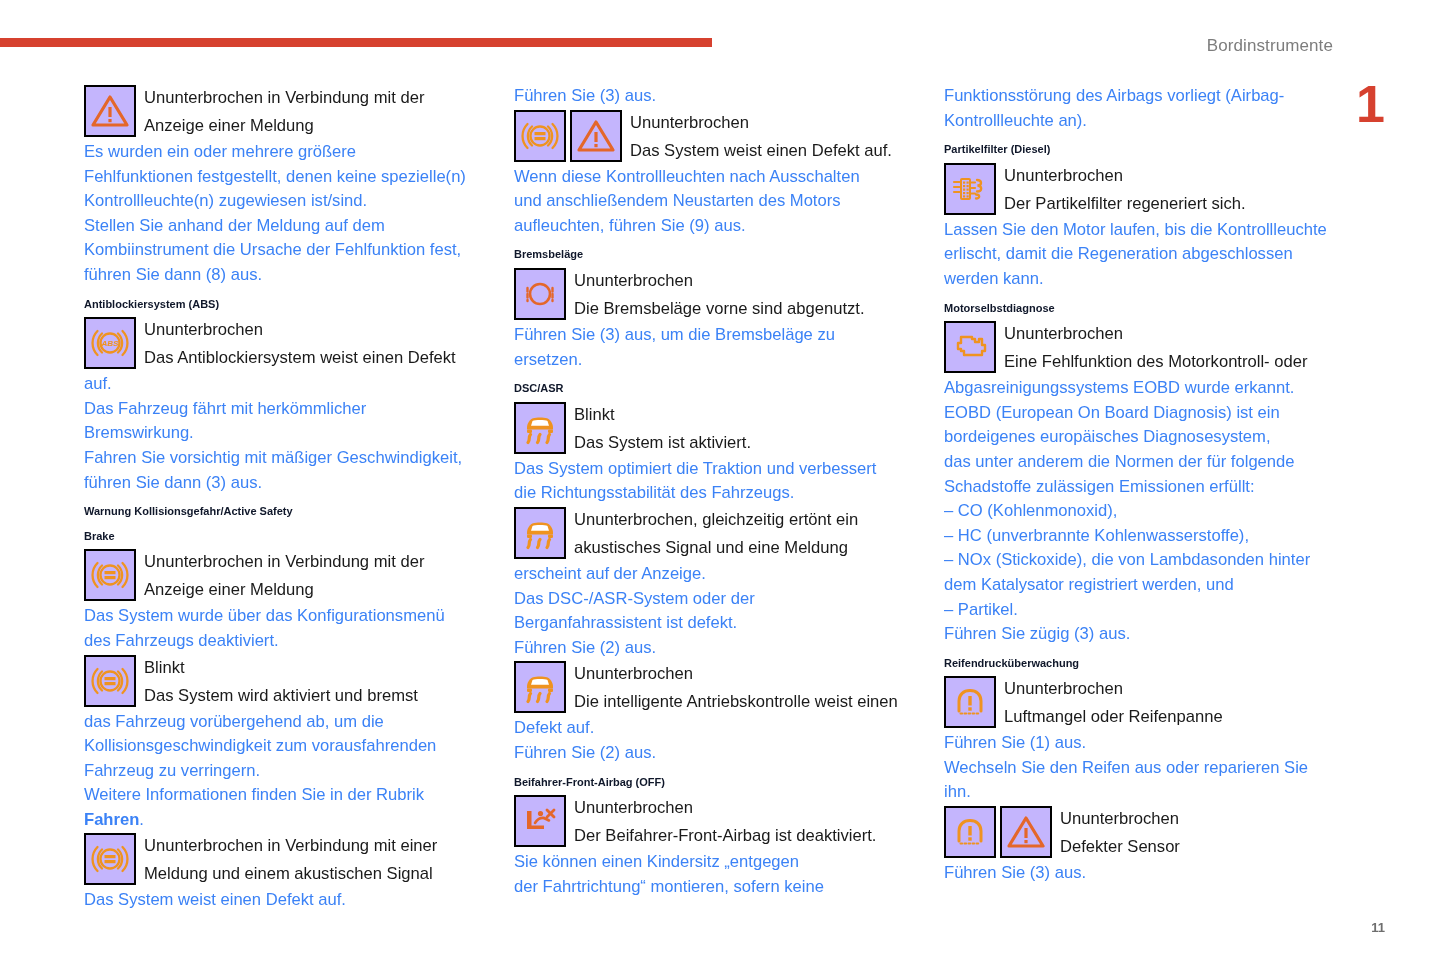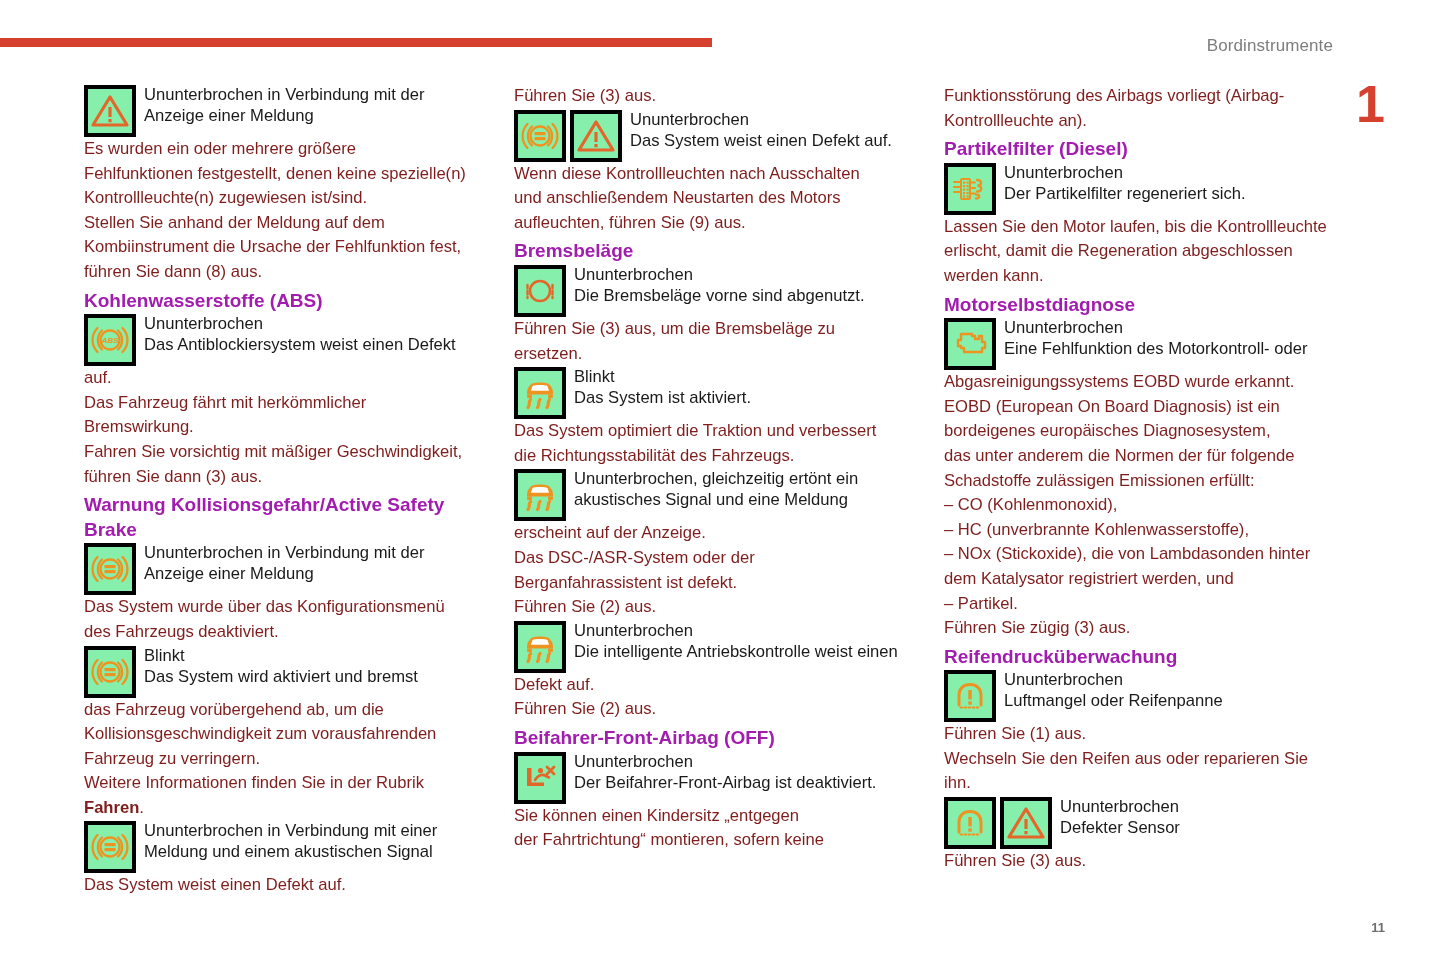--- a/index.html
+++ b/index.html
@@ -52,57 +52,57 @@
     display: flex;
     gap: 39px;
   }
   .col { width: 391px; }
   .col.c3 { width: 390px; }
 
   
   .para {
     font-size: 16.6px;
     line-height: 24.6px;
-    color: #7f1d1d;
+    color: #3b82f6;
     margin: 0;
     white-space: pre-line;
   }
   .heading {
-    font-size: 19px;
+    font-size: 11px;
     line-height: 24.6px;
     font-weight: bold;
-    color: #a21caf;
+    color: #0f172a;
     margin: 4px 0 0 0;
     white-space: pre-line;
   }
   .para b { font-weight: bold; }
 
   
   .entry {
     position: relative;
     min-height: 52px;
   }
   .entry-icons {
     float: left;
     display: flex;
     gap: 4px;
     margin: 1px 8px 0 0;
   }
   .entry-lines {
     font-size: 16.6px;
-    line-height: 21px;
+    line-height: 28px;
     white-space: pre-line;
     margin-left: 8px;
   }
   .entry::after { content: ""; display: block; clear: both; }
 
   .icon-box {
     width: 52px; height: 52px;
-    border: 4px solid #000000;
-    background: #86efac;
+    border: 2px solid #000000;
+    background: #c4b5fd;
     display: flex;
     align-items: center;
     justify-content: center;
     flex: 0 0 auto;
     font-style: italic;
   }
   .icon-box svg { display: block; }
 
   
   .page-number {
@@ -139,21 +139,21 @@
       <div class="entry-lines">Ununterbrochen in Verbindung mit der
 Anzeige einer Meldung</div>
     </div>
     <p class="para">Es wurden ein oder mehrere größere
 Fehlfunktionen festgestellt, denen keine spezielle(n)
 Kontrollleuchte(n) zugewiesen ist/sind.
 Stellen Sie anhand der Meldung auf dem
 Kombiinstrument die Ursache der Fehlfunktion fest,
 führen Sie dann (8) aus.</p>
 
-    <h2 class="heading">Kohlenwasserstoffe (ABS)</h2>
+    <h2 class="heading">Antiblockiersystem (ABS)</h2>
     <div class="entry">
       <div class="entry-icons">
         <span class="icon-box">
           <svg width="42" height="42" viewBox="0 0 42 42" aria-hidden="true">
             <circle cx="21" cy="21" r="9.5" fill="none" stroke="#ef9320" stroke-width="2.3"></circle>
             <text x="21" y="24.4" text-anchor="middle" font-family="Liberation Sans, sans-serif" font-size="8" font-weight="bold" fill="#ef9320">ABS</text>
             <path d="M13 11.5 A13 13 0 0 0 13 30.5" fill="none" stroke="#ef9320" stroke-width="2.3" stroke-linecap="round"></path>
             <path d="M29 11.5 A13 13 0 0 1 29 30.5" fill="none" stroke="#ef9320" stroke-width="2.3" stroke-linecap="round"></path>
             <path d="M8.5 9 A17 17 0 0 0 8.5 33" fill="none" stroke="#ef9320" stroke-width="2.3" stroke-linecap="round"></path>
             <path d="M33.5 9 A17 17 0 0 1 33.5 33" fill="none" stroke="#ef9320" stroke-width="2.3" stroke-linecap="round"></path>
@@ -282,20 +282,21 @@
             </g>
           </svg>
         </span>
       </div>
       <div class="entry-lines">Ununterbrochen
 Die Bremsbeläge vorne sind abgenutzt.</div>
     </div>
     <p class="para">Führen Sie (3) aus, um die Bremsbeläge zu
 ersetzen.</p>
 
+    <h2 class="heading">DSC/ASR</h2>
 
     <div class="entry">
       <div class="entry-icons">
         <span class="icon-box">
           <svg width="42" height="42" viewBox="0 0 42 42" aria-hidden="true">
             <path d="M8 20.5 C8 16.5 11 12 14 11.2 C17.5 10.3 24.5 10.3 28 11.2 C31 12 34 16.5 34 20.5 L34 22.4 L8 22.4 Z" fill="#ef9320"></path>
             <rect x="8" y="22.4" width="5" height="3.6" rx="1.2" fill="#ef9320"></rect>
             <rect x="29" y="22.4" width="5" height="3.6" rx="1.2" fill="#ef9320"></rect>
             <path d="M13.5 14 C16 12.8 26 12.8 28.5 14 L30 18.8 L12 18.8 Z" fill="#fff"></path>
             <path d="M9 35.5 C11.5 32.5 9 30.5 11.5 27.5" fill="none" stroke="#ef9320" stroke-width="3.2" stroke-linecap="round"></path>

